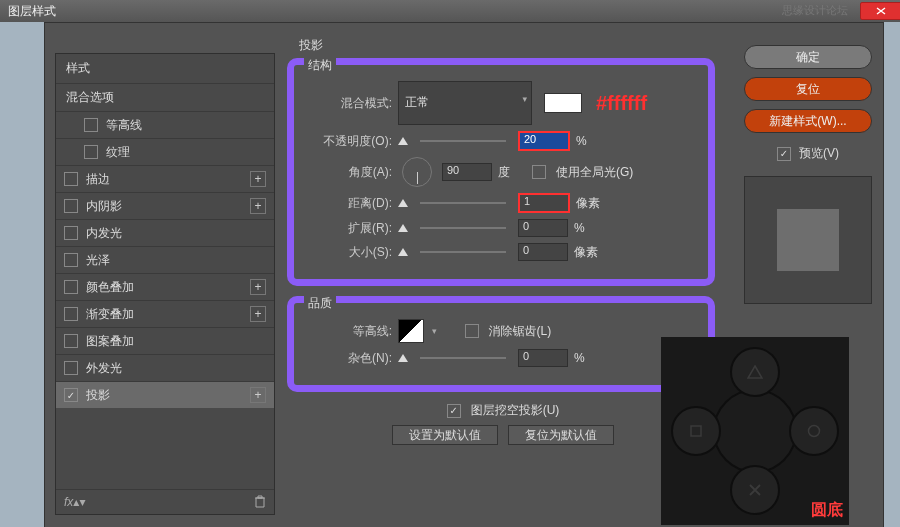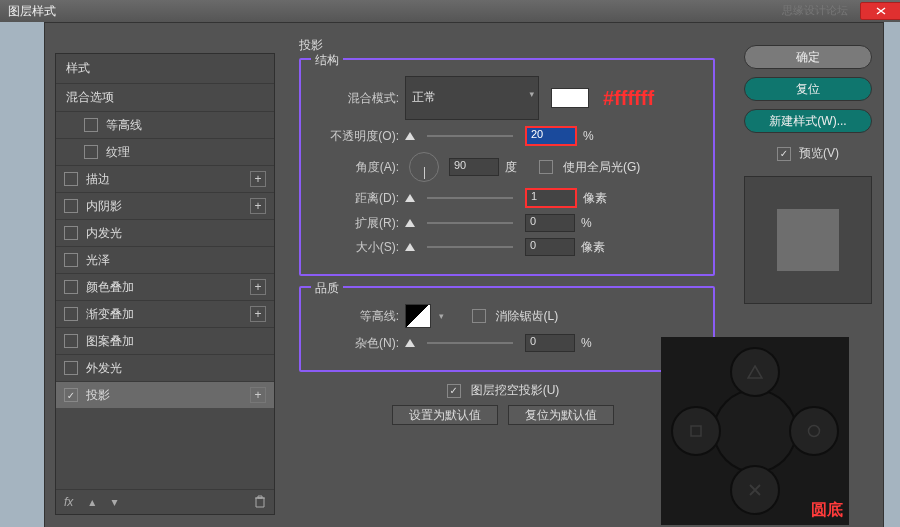--- a/index.html
+++ b/index.html
@@ -9,44 +9,44 @@
   .dialog{width:838px;height:505px;background:#535353;margin:0 0 0 44px;position:relative;border:1px solid #333}
   .left-panel{position:absolute;left:10px;top:30px;width:218px;height:460px;background:#494949;border:1px solid #2f2f2f;display:flex;flex-direction:column}
   .lp-head{padding:6px 10px;font-size:12px;color:#ddd}
   .lp-sub{padding:5px 10px;font-size:12px;color:#ddd;border-top:1px solid #3a3a3a}
   .lp-row{display:flex;align-items:center;padding:4px 8px;border-top:1px solid #3a3a3a;position:relative;height:18px}
   .lp-row.indent{padding-left:28px}
   .lp-row.active{background:#6a6a6a}
   .lp-check{width:12px;height:12px;border:1px solid #888;margin-right:8px;display:flex;align-items:center;justify-content:center;font-size:10px;color:#ddd}
   .lp-check.checked::after{content:"✓"}
   .lp-plus{position:absolute;right:8px;width:14px;height:14px;border:1px solid #777;display:flex;align-items:center;justify-content:center;font-size:12px;color:#ccc}
-  .lp-foot{margin-top:auto;border-top:1px solid #3a3a3a;height:24px;display:flex;align-items:center;padding:0 8px;gap:16px;color:#aaa;font-size:12px}
+  .lp-foot{margin-top:auto;border-top:1px solid #3a3a3a;height:24px;display:flex;align-items:center;padding:0 8px;gap:0;color:#aaa;font-size:12px}
   .lp-foot .trash{margin-left:auto}
   .mid-panel{position:absolute;left:238px;top:14px;width:432px;color:#ddd}
   .grp-title{font-size:12px;margin:0 0 4px 16px}
-  .grp{border:2px solid #8b5cf6;border-radius:2px;padding:10px 10px 12px 10px;margin-left:16px;margin-bottom:10px;position:relative}
+  .grp{border:7px solid #8b5cf6;border-radius:10px;padding:10px 10px 12px 10px;margin-left:4px;margin-bottom:10px;position:relative}
   .grp-legend{position:absolute;top:-8px;left:10px;background:#535353;padding:0 4px;font-size:12px}
   .row{display:flex;align-items:center;margin:6px 0;gap:6px}
   .lbl{width:88px;text-align:right;color:#ccc}
   .select{height:18px;background:#444;border:1px solid #2f2f2f;display:flex;align-items:flex-start;padding:12px 6px;position:relative;color:#ddd}
   .select .arr{position:absolute;right:4px;font-size:9px;color:#aaa}
   .swatch{width:36px;height:18px;background:#fff;border:1px solid #333;margin-left:6px}
   .anno{font-size:20px;color:#ff3030;font-weight:bold;margin-left:8px}
   .tri{width:0;height:0;border-left:5px solid transparent;border-right:5px solid transparent;border-bottom:8px solid #ddd}
   .input{width:40px;height:16px;background:#444;border:1px solid #2f2f2f;color:#ddd;text-align:left;padding:0 4px;font-size:11px}
   .input.hl{border:2px solid #ff3030;background:#1a4a9c;color:#fff}
   .input.hl2{border:2px solid #ff3030}
   .slider-track{flex:0 0 86px;height:2px;background:#777;position:relative;margin:0 6px}
   .angle{width:28px;height:28px;border:1px solid #777;border-radius:50%;position:relative;margin:0 4px}
   .angle::after{content:"";position:absolute;left:50%;top:50%;width:1px;height:12px;background:#ccc;transform-origin:top;transform:rotate(0deg)}
   .cb{width:12px;height:12px;border:1px solid #888;margin-right:4px;display:flex;align-items:center;justify-content:center;font-size:10px}
   .cb.checked::after{content:"✓";color:#ddd}
   .btn-small{height:18px;background:#5a5a5a;border:1px solid #333;padding:0 16px;display:flex;align-items:center;color:#ddd}
   .right-panel{position:absolute;right:10px;top:22px;width:130px;display:flex;flex-direction:column;gap:8px;align-items:center}
-  .rbtn{width:126px;height:22px;border:1px solid #333;border-radius:12px;background:#0f766e;display:flex;align-items:center;justify-content:center;color:#eee;font-size:12px}
+  .rbtn{width:126px;height:22px;border:1px solid #333;border-radius:12px;background:#c2410c;display:flex;align-items:center;justify-content:center;color:#eee;font-size:12px}
   .rbtn.primary{background:#7a7a7a}
   .prev-chk{display:flex;align-items:center;gap:4px;margin-top:4px}
   .preview-box{width:126px;height:126px;background:#464646;border:1px solid #2f2f2f;margin-top:6px;display:flex;align-items:center;justify-content:center}
   .preview-inner{width:62px;height:62px;background:#6e6e6e}
   .dpad{position:absolute;right:34px;bottom:3px;width:188px;height:188px;background:#191919;display:flex;align-items:center;justify-content:center}
   .pad-btn{position:absolute;width:46px;height:46px;border-radius:50%;background:#232323;border:2px solid #0e0e0e;display:flex;align-items:center;justify-content:center;color:#333;font-size:18px}
   .pad-center{position:absolute;width:80px;height:80px;border-radius:50%;border:2px solid #0e0e0e;background:#1c1c1c}
   .pad-btn.up{top:10px}.pad-btn.down{bottom:10px}.pad-btn.left{left:10px}.pad-btn.right{right:10px}
   .dpad-label{position:absolute;right:6px;bottom:4px;color:#ff3b3b;font-size:16px;font-weight:bold}
   .contour{width:24px;height:22px;background:linear-gradient(135deg,#000 0%,#000 49%,#fff 50%,#fff 100%);border:1px solid #333}

